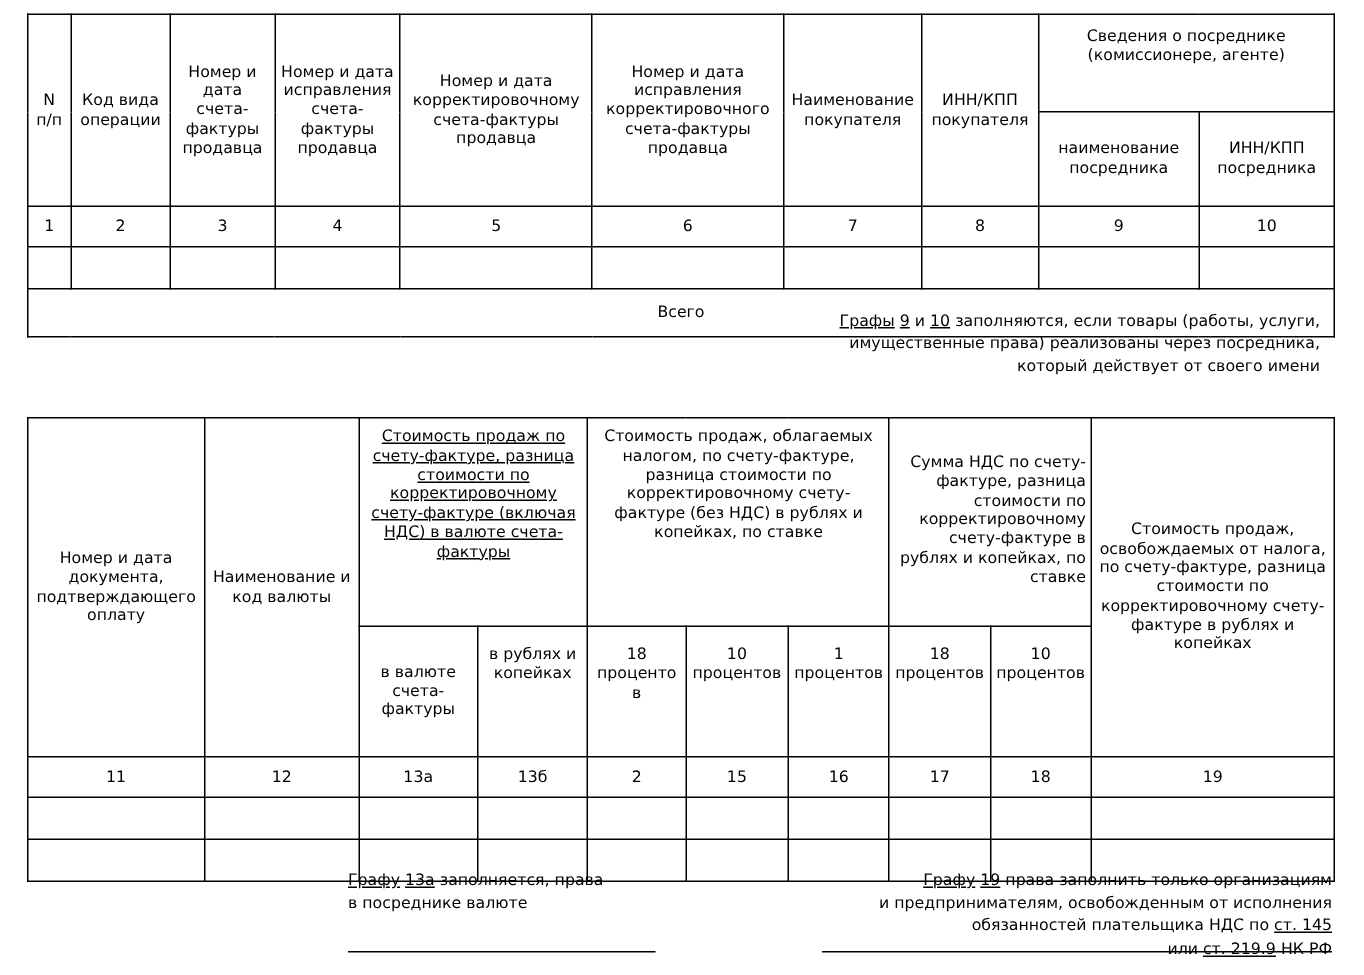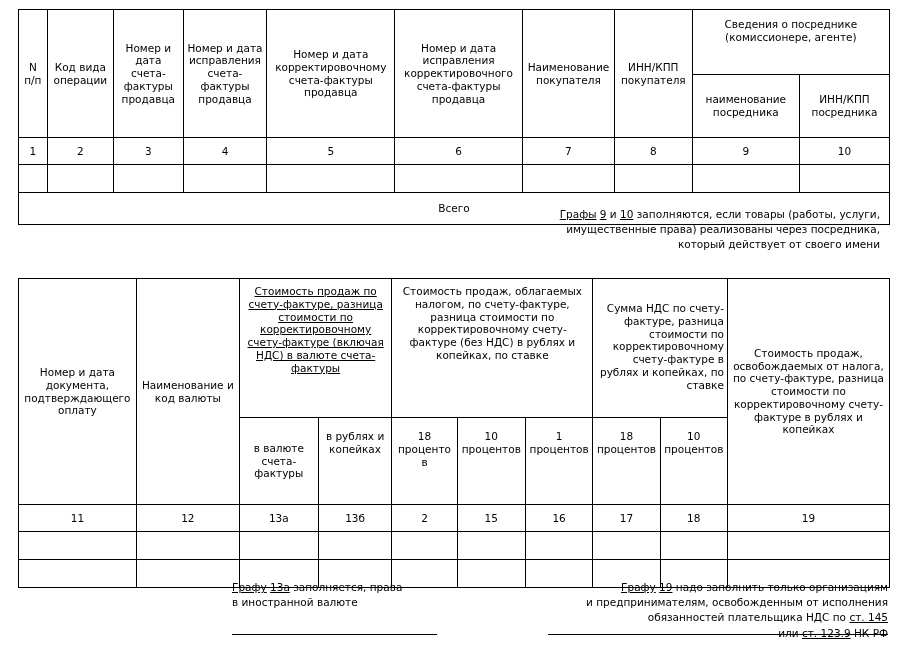--- a/index.html
+++ b/index.html
@@ -255,37 +255,37 @@
       </tr>
     </tbody>
   </table>
 
   <div class="note note-l note2">
     <div>
       <span class="u">Графу</span>
       <span class="u">13а</span>
       <span>заполняется, права</span>
     </div>
-    <div>в иностранной валюте</div>
+    <div>в посреднике валюте</div>
   </div>
 
   <div class="note note-r note3">
     <div>
       <span class="u">Графу</span>
       <span class="u">19</span>
-      <span>надо заполнить только организациям</span>
+      <span>права заполнить только организациям</span>
     </div>
     <div>и предпринимателям, освобожденным от исполнения</div>
     <div>
       <span>обязанностей плательщика НДС по</span>
       <span class="u">ст. 145</span>
     </div>
     <div>
       <span>или</span>
-      <span class="u">ст. 123.9</span>
+      <span class="u">ст. 219.9</span>
       <span>НК РФ</span>
     </div>
   </div>
 
   <div class="note-line sep1"></div>
   <div class="note-line sep2"></div>
 
 </div>
 
 </body></html>

